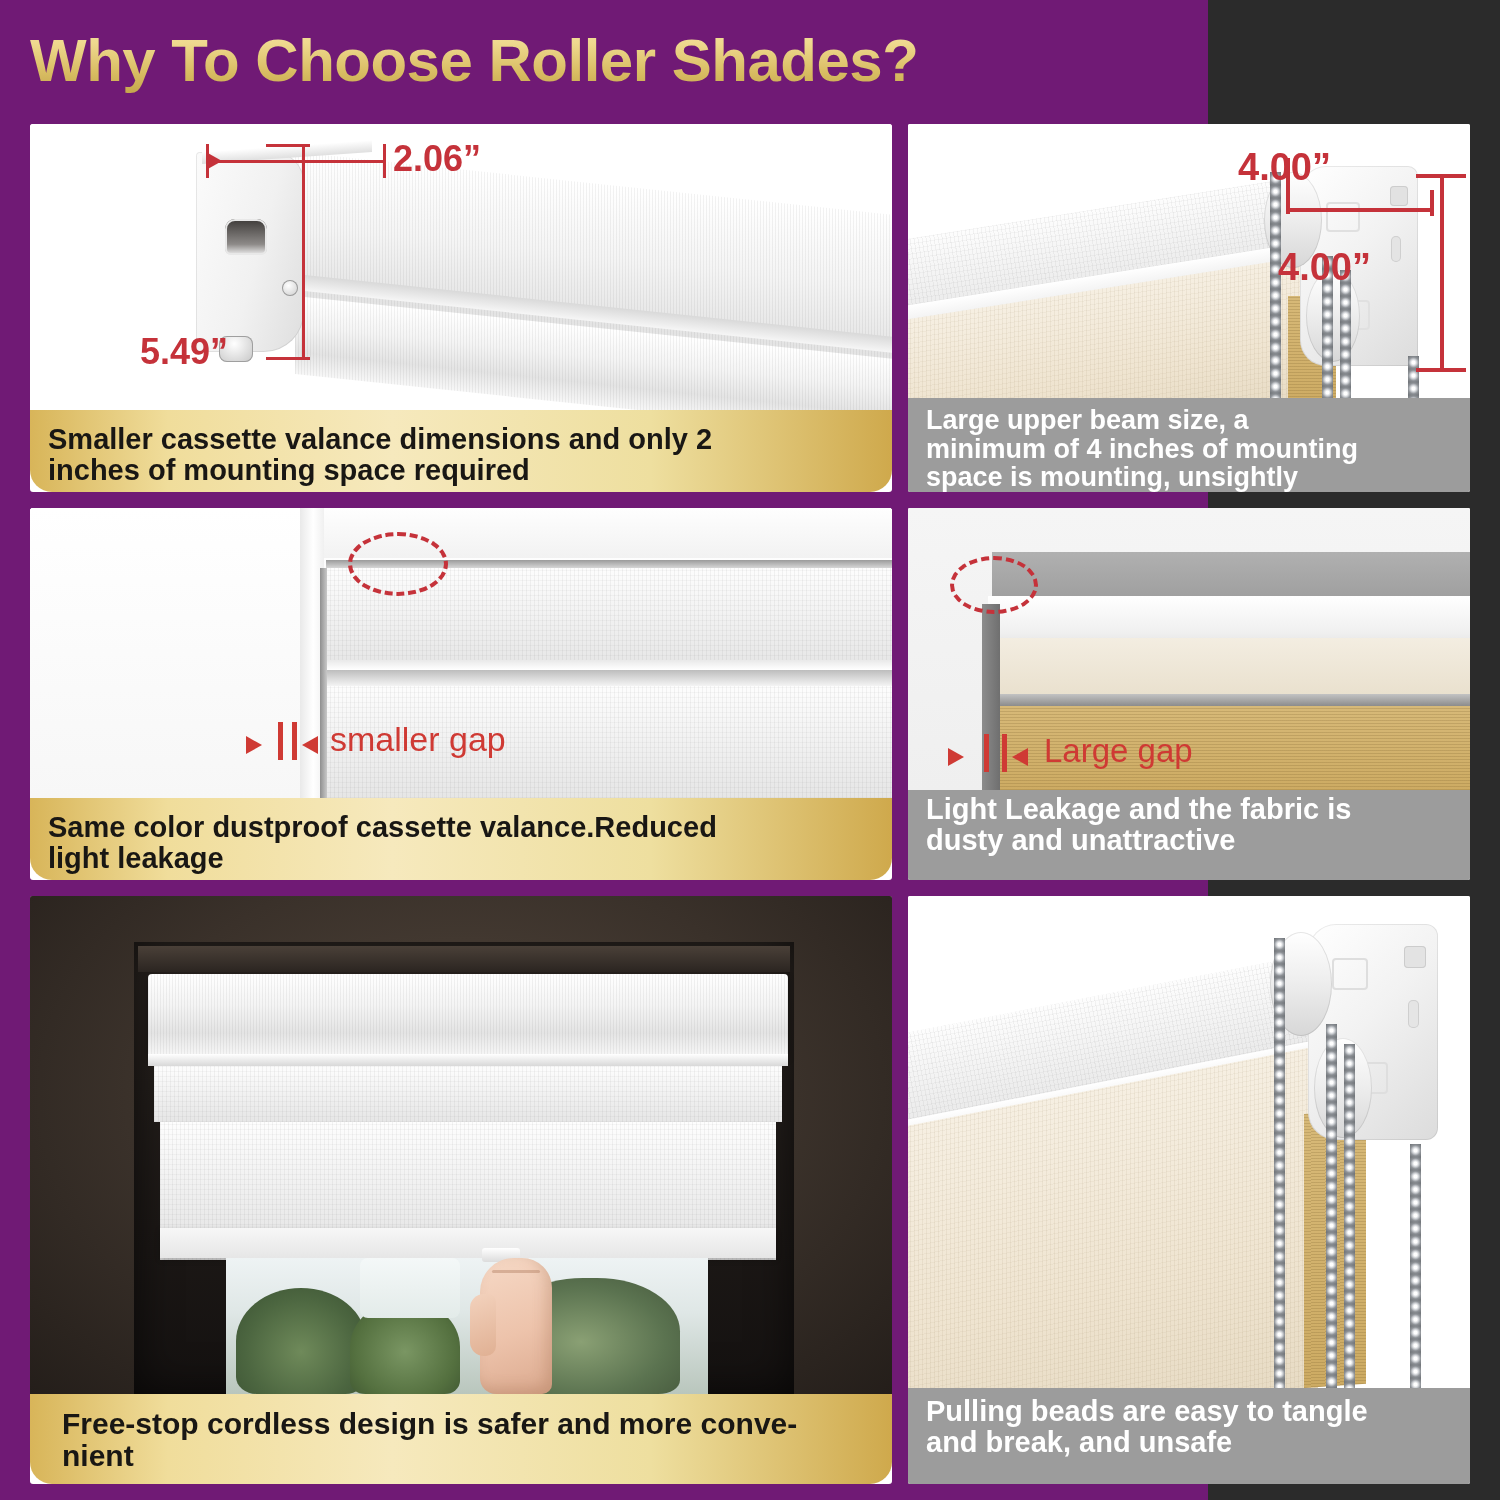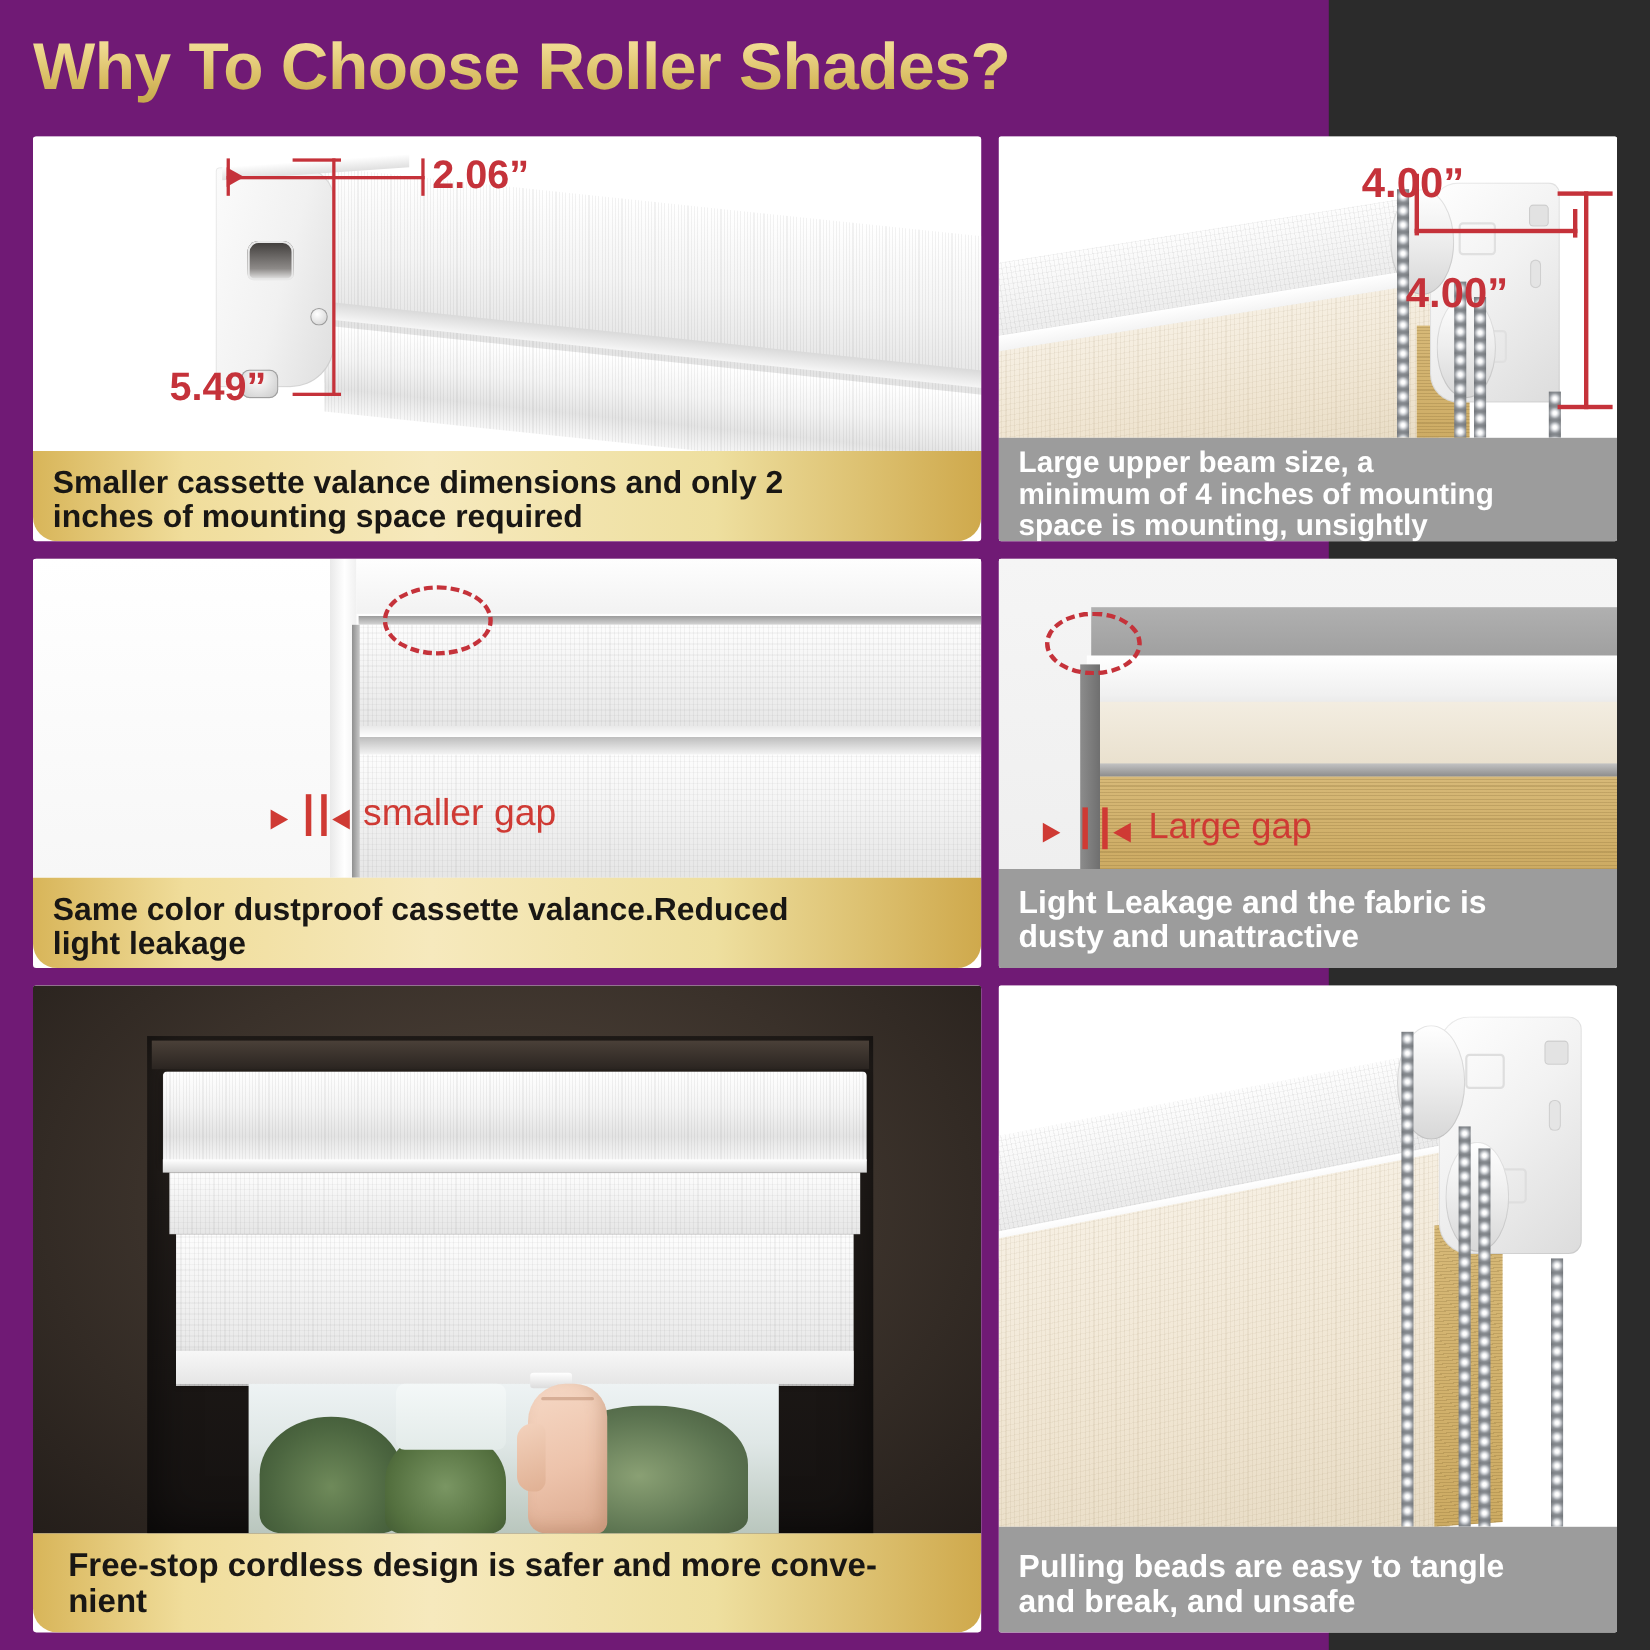--- a/index.html
+++ b/index.html
@@ -133,21 +133,21 @@
 
         <div class="dim-line" style="left:176px;top:36px;width:180px;height:3px;"></div>
         <div class="dim-line" style="left:176px;top:20px;width:3px;height:34px;"></div>
         <div class="dim-line" style="left:353px;top:20px;width:3px;height:34px;"></div>
         <div class="arrow-r" style="left:176px;top:28px;border-left-color:#c5323a;"></div>
         <div class="dim-label" style="left:363px;top:14px;font-size:36px;">2.06”</div>
 
         <div class="dim-line" style="left:272px;top:20px;width:3px;height:216px;"></div>
         <div class="dim-line" style="left:236px;top:20px;width:44px;height:3px;"></div>
         <div class="dim-line" style="left:236px;top:233px;width:44px;height:3px;"></div>
-        <div class="dim-label" style="left:124px;top:207px;font-size:36px;">5.49”</div>
+        <div class="dim-label" style="left:110px;top:207px;font-size:36px;">5.49”</div>
       </div>
 
       <div class="caption good" style="height:82px;font-size:29px;">
         <span class="cap-line">Smaller cassette valance dimensions and only 2</span>
         <span class="cap-line">inches of mounting space required</span>
       </div>
     </div>
 
     <div class="card bad" style="left:908px;top:16px;width:562px;height:368px;">
       <div class="photo" style="height:274px;background:#ffffff;">
@@ -254,21 +254,21 @@
 
         <div class="ellipse-mark" style="left:42px;top:48px;width:80px;height:50px;"></div>
 
         <div class="arrow-r" style="left:40px;top:240px;"></div>
         <div class="tickbar" style="left:76px;top:226px;width:5px;height:38px;"></div>
         <div class="tickbar" style="left:94px;top:226px;width:5px;height:38px;"></div>
         <div class="arrow-l" style="left:104px;top:240px;"></div>
         <div class="gap-text" style="left:136px;top:224px;font-size:33px;">Large gap</div>
       </div>
 
-      <div class="caption bad" style="height:90px;font-size:29px;padding-top:16px;">
+      <div class="caption bad" style="height:90px;font-size:29px;padding-top:4px;">
         <span class="cap-line">Light Leakage and the fabric is</span>
         <span class="cap-line">dusty and unattractive</span>
       </div>
     </div>
 
     <div class="card good" style="left:30px;top:788px;width:862px;height:588px;">
       <div class="photo" style="height:498px;background:#3a322c;">
 
         <div style="position:absolute;left:0;top:0;width:862px;height:498px;
                     background:radial-gradient(ellipse at 50% 40%,#52463c 0%,#3a312a 55%,#241e1a 100%);"></div>
@@ -349,20 +349,20 @@
                     border:2px solid #dedede;border-radius:4px;"></div>
         <div class="roller-tube" style="left:362px;top:36px;width:62px;height:104px;border-radius:50%;"></div>
         <div class="roller-tube" style="left:406px;top:142px;width:58px;height:100px;border-radius:50%;"></div>
 
         <div class="bead-chain" style="left:366px;top:42px;height:450px;"></div>
         <div class="bead-chain" style="left:418px;top:128px;height:364px;"></div>
         <div class="bead-chain" style="left:436px;top:148px;height:344px;"></div>
         <div class="bead-chain" style="left:502px;top:248px;height:244px;"></div>
       </div>
 
-      <div class="caption bad" style="height:96px;font-size:29px;padding-top:22px;">
+      <div class="caption bad" style="height:96px;font-size:29px;padding-top:8px;">
         <span class="cap-line">Pulling beads are easy to tangle</span>
         <span class="cap-line">and break, and unsafe</span>
       </div>
     </div>
 
   </div>
 </div>
 
 </body></html>

